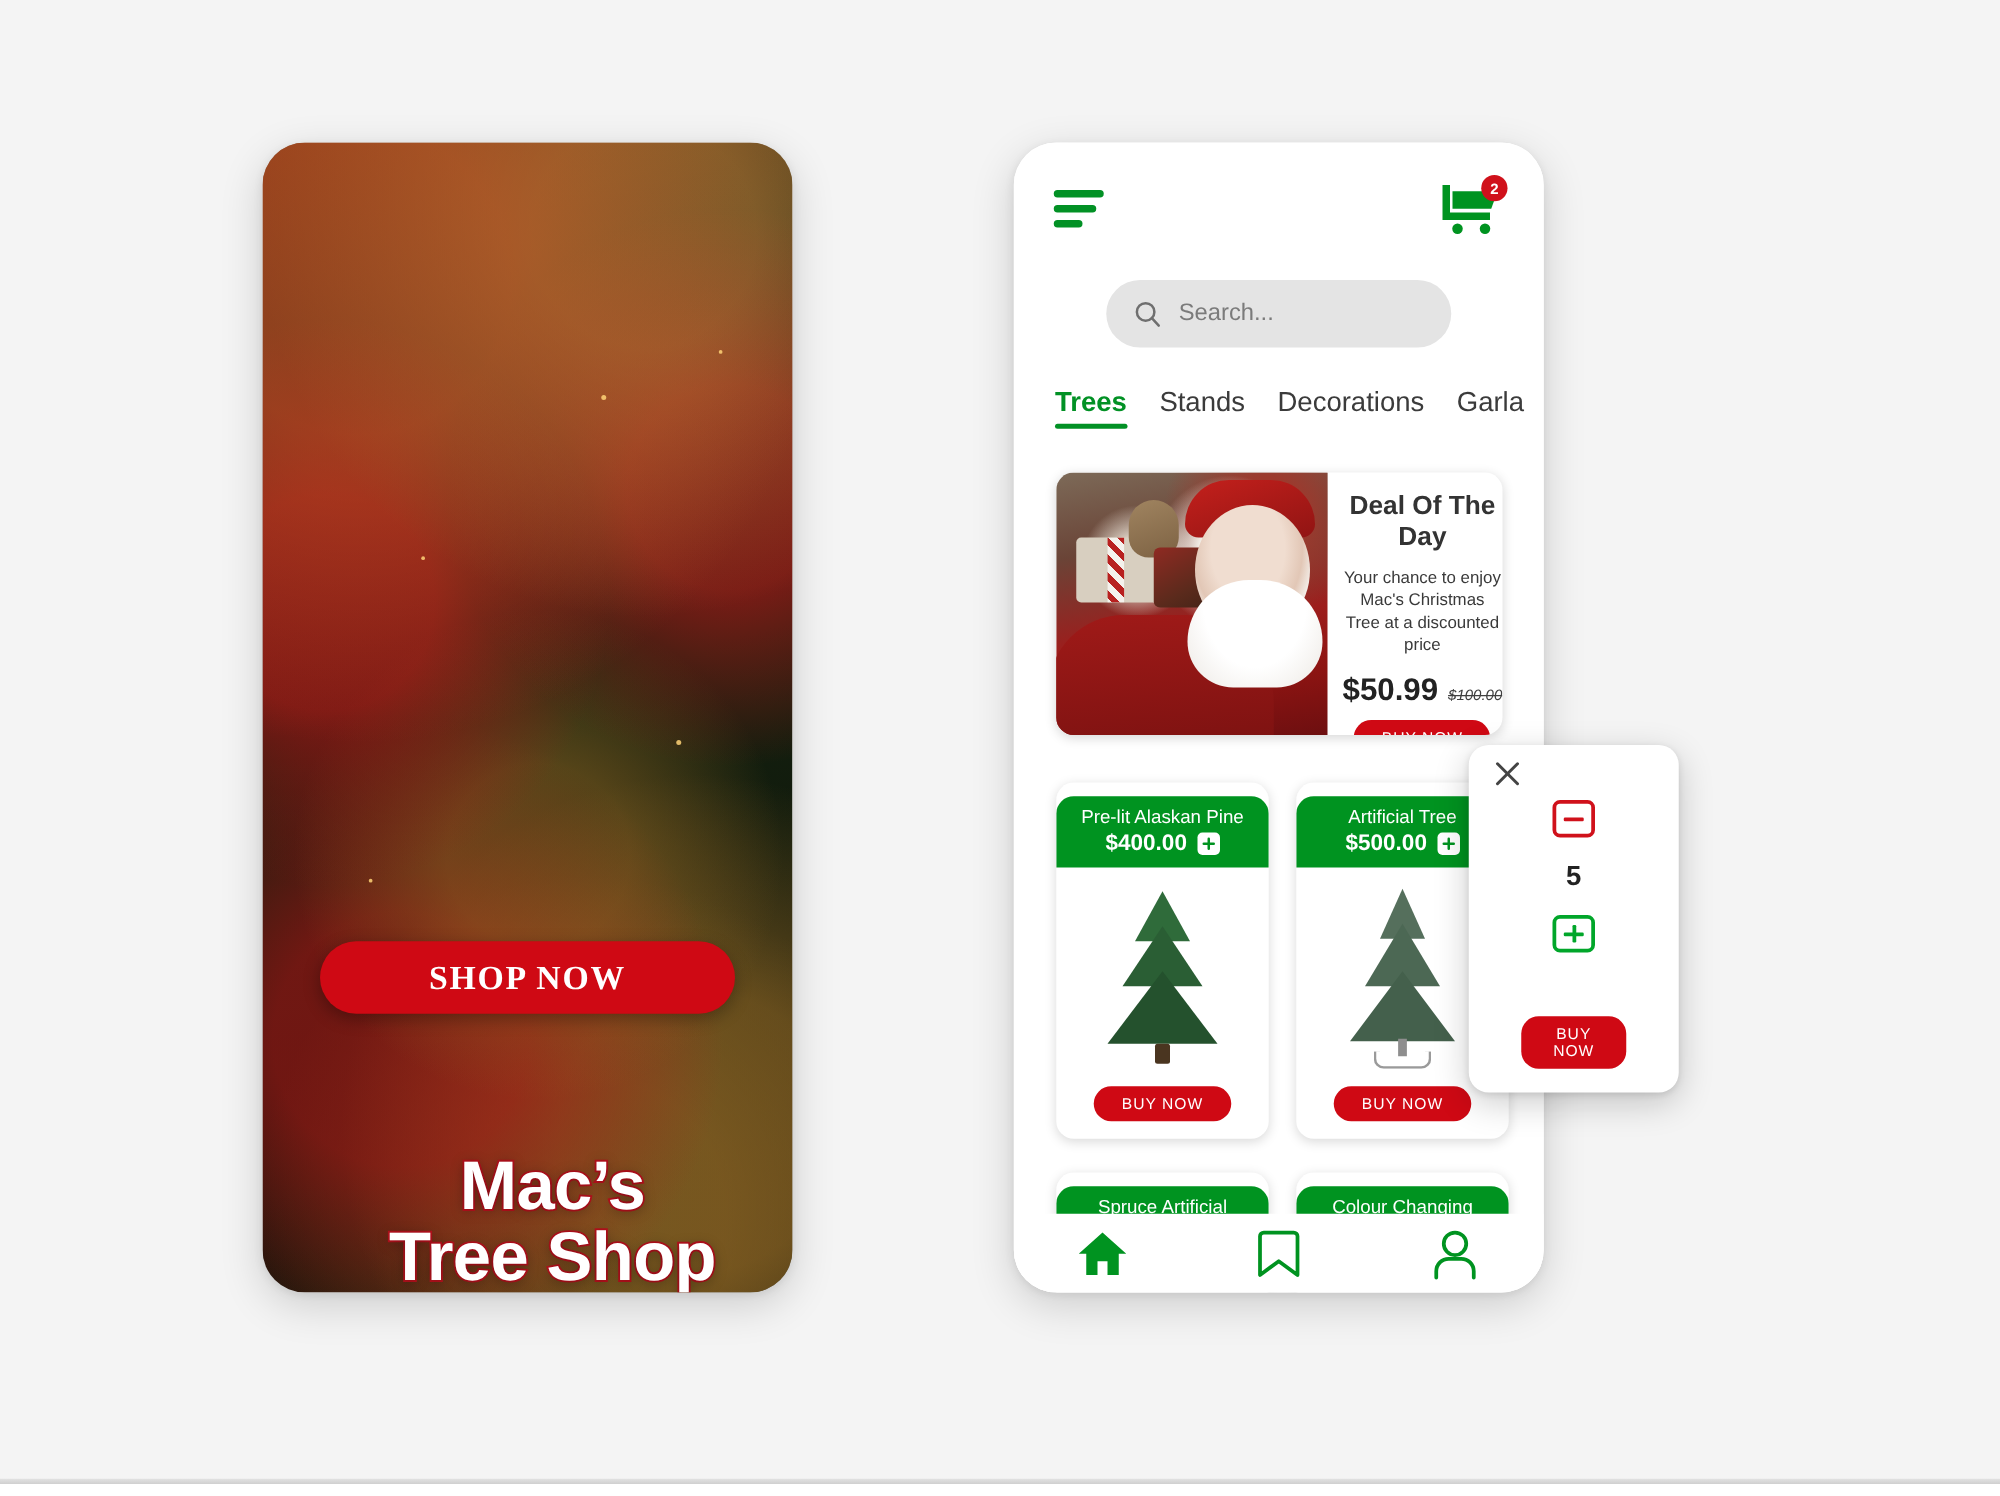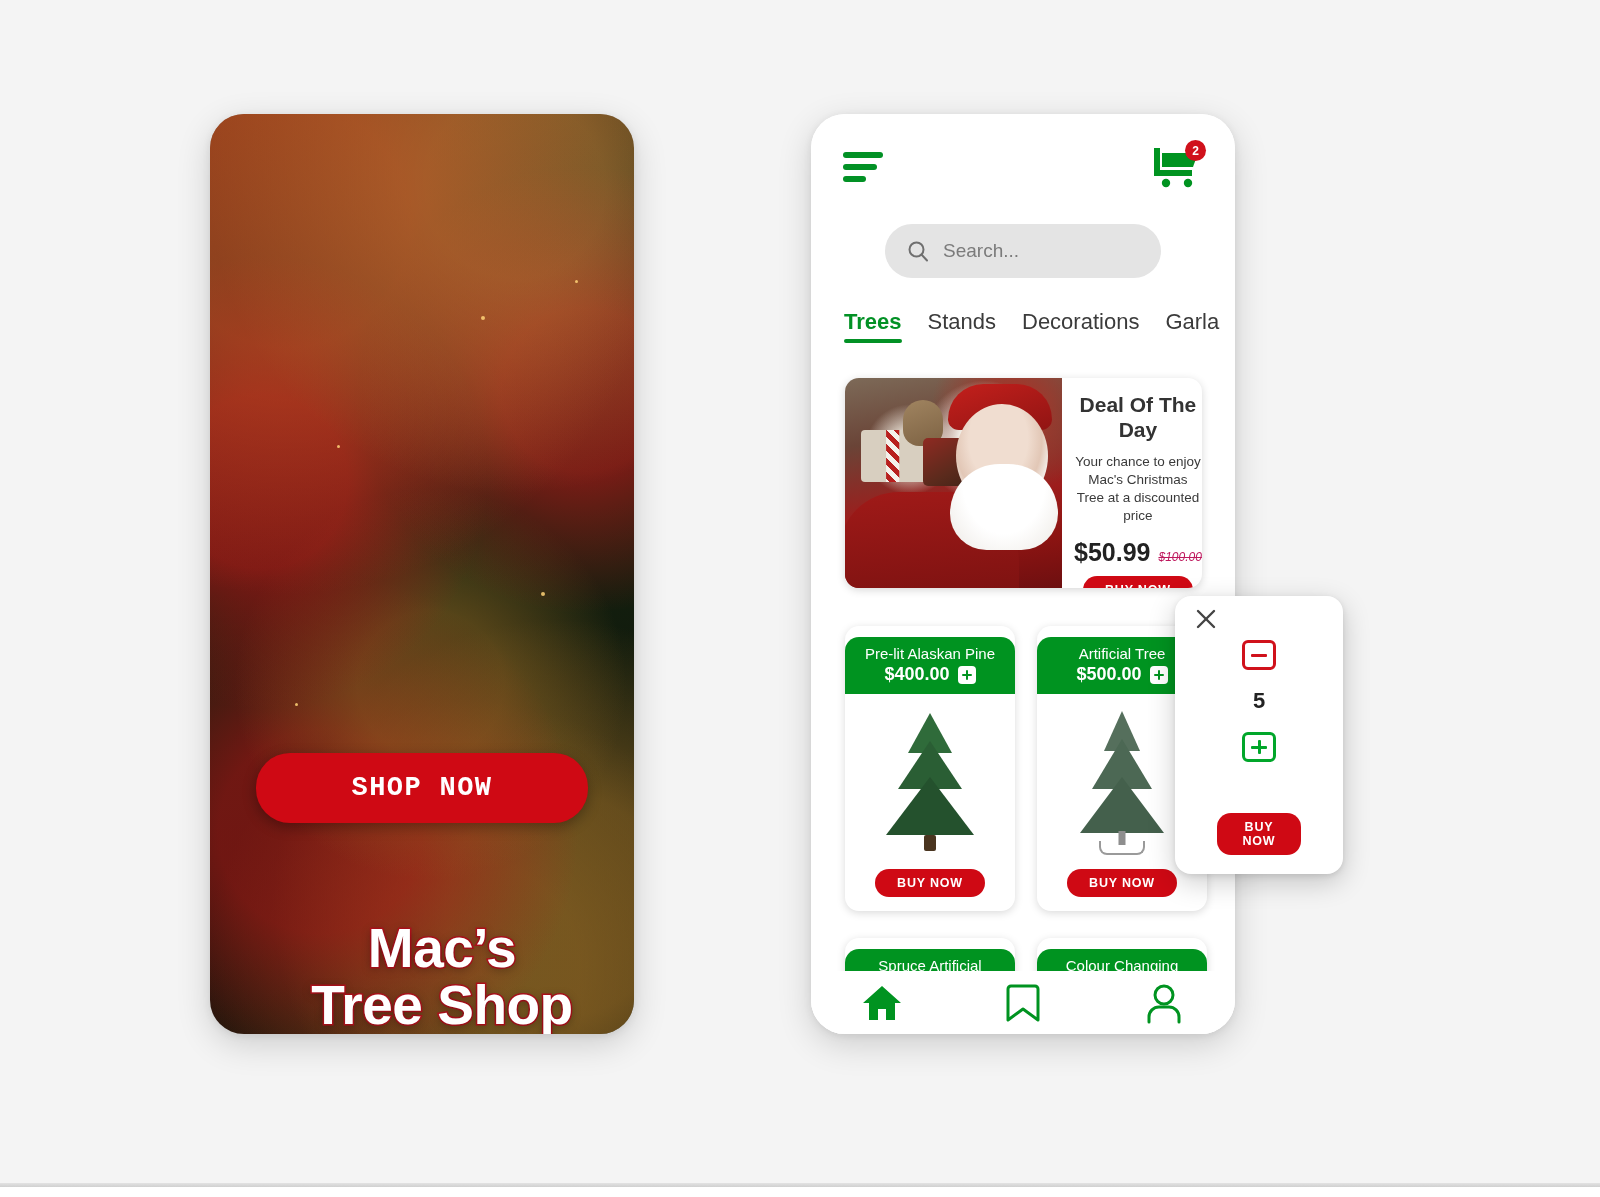--- a/index.html
+++ b/index.html
@@ -65,26 +65,26 @@
     line-height: 1.04;
     letter-spacing: -0.5px;
     -webkit-text-stroke: 3px #b5111c;
     paint-order: stroke fill;
     text-shadow: 0 2px 10px rgba(0,0,0,0.35);
   }
   .hero-title .ln { display: block; }
   .shop-now {
     position: absolute;
     left: 46px; right: 46px; top: 639px;
-    height: 70px;
+    height: 58px;
     border: none; outline: none; cursor: pointer;
     border-radius: 34px;
     background: #cf0914;
     color: #ffffff;
-    font-family: Liberation Mono, monospace;
+    font-family: Liberation Serif, serif;
     font-size: 27px;
     font-weight: 700;
     letter-spacing: 1.4px;
     box-shadow: 0 4px 14px rgba(0,0,0,0.33);
   }
 
   
   .app { position: relative; width: 100%; height: 100%; background: #fff; overflow: hidden; }
 
   .app-header {
@@ -191,27 +191,27 @@
   }
   .deal-title {
     font-size: 21px; font-weight: 700; color: #333; text-align: center; line-height: 1.2;
   }
   .deal-desc {
     margin-top: 11px; font-size: 13.5px; color: #3a3a3a;
     line-height: 1.32; text-align: center; width: 100%;
   }
   .deal-price-row { margin-top: 13px; display: flex; align-items: baseline; gap: 8px; width: 100%; }
   .deal-price { font-size: 25px; font-weight: 700; color: #222; }
-  .deal-old { font-size: 12px; color: #be185d; text-decoration: line-through; font-style: italic; }
+  .deal-old { font-size: 12px; color: #404040; text-decoration: line-through; font-style: italic; }
   .pill-btn {
     margin-top: 9px; align-self: center;
     background: #cf0914; color: #fff; border: none; cursor: pointer;
     border-radius: 14px; padding: 7px 22px;
     font-family: "Liberation Sans", sans-serif;
-    font-size: 12.5px; font-weight: 700; letter-spacing: 0.8px;
+    font-size: 12.5px; font-weight: 400; letter-spacing: 0.8px;
   }
 
   
   .grid {
     position: absolute; top: 512px; left: 34px; width: 374px;
     display: grid; grid-template-columns: 170px 170px; gap: 22px 22px;
   }
   .pcard {
     background: #fff; border-radius: 14px; overflow: hidden;
     box-shadow: 0 2px 9px rgba(0,0,0,0.15);

